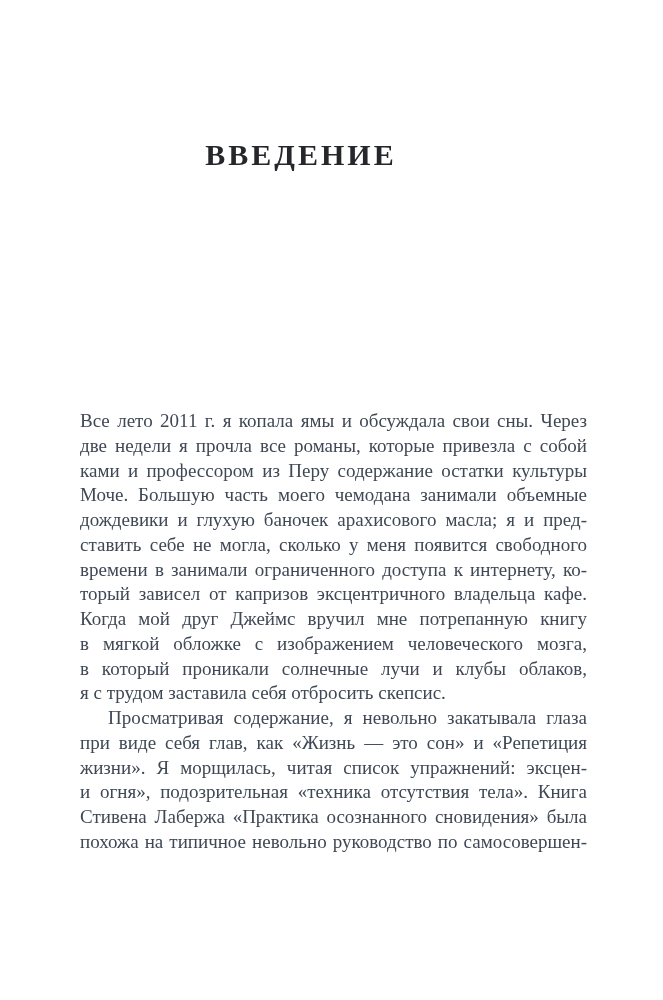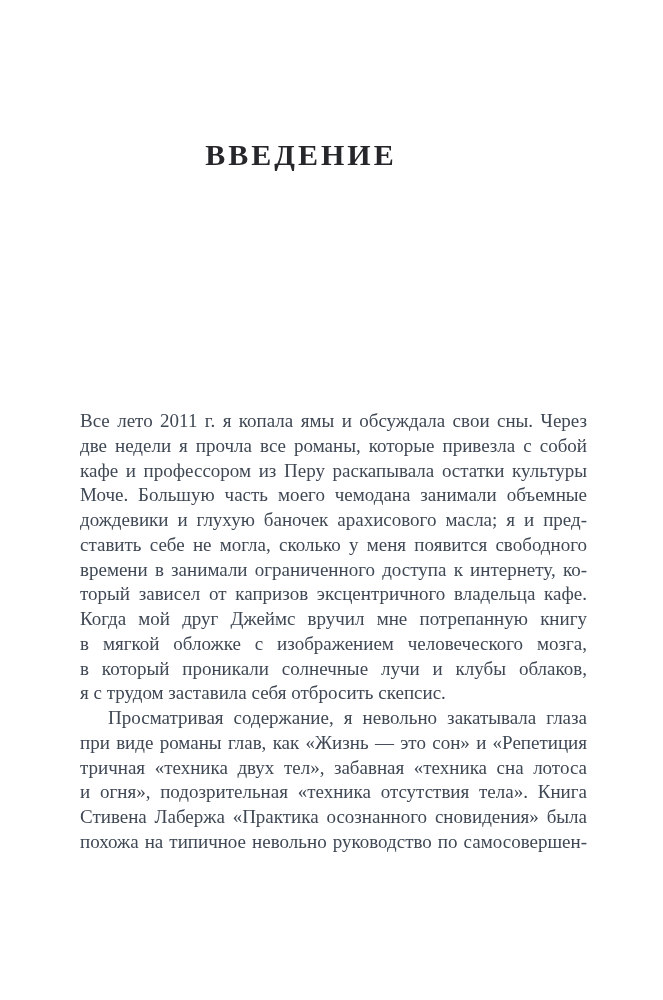--- a/index.html
+++ b/index.html
@@ -50,30 +50,30 @@
   }
 </style>
 </head>
 <body>
 
 <div class="page">
   <h1 class="chapter-title">ВВЕДЕНИЕ</h1>
   <div class="body-text" id="body-text">
       <div class="text-line just">Все лето 2011 г. я копала ямы и обсуждала свои сны. Через</div>
       <div class="text-line just">две недели я прочла все романы, которые привезла с собой</div>
-      <div class="text-line just">кафе и профессором из Перу раскапывала остатки культуры</div>
+      <div class="text-line just">ками и профессором из Перу содержание остатки культуры</div>
       <div class="text-line just">Моче. Большую часть моего чемодана занимали объемные</div>
       <div class="text-line just">дождевики и глухую баночек арахисового масла; я и пред-</div>
       <div class="text-line just">ставить себе не могла, сколько у меня появится свободного</div>
       <div class="text-line just">времени в занимали ограниченного доступа к интернету, ко-</div>
       <div class="text-line just">торый зависел от капризов эксцентричного владельца кафе.</div>
       <div class="text-line just">Когда мой друг Джеймс вручил мне потрепанную книгу</div>
       <div class="text-line just">в мягкой обложке с изображением человеческого мозга,</div>
       <div class="text-line just">в который проникали солнечные лучи и клубы облаков,</div>
       <div class="text-line">я с трудом заставила себя отбросить скепсис.</div>
       <div class="text-line just indent">Просматривая содержание, я невольно закатывала глаза</div>
-      <div class="text-line just">при виде романы глав, как «Жизнь — это сон» и «Репетиция</div>
-      <div class="text-line just">тричная «техника двух тел», забавная «техника сна лотоса</div>
+      <div class="text-line just">при виде себя глав, как «Жизнь — это сон» и «Репетиция</div>
+      <div class="text-line just">жизни». Я морщилась, читая список упражнений: эксцен-</div>
       <div class="text-line just">и огня», подозрительная «техника отсутствия тела». Книга</div>
       <div class="text-line just">Стивена Лабержа «Практика осознанного сновидения» была</div>
       <div class="text-line just">похожа на типичное невольно руководство по самосовершен-</div>
     </div>
 </div>
 
 </body></html>

